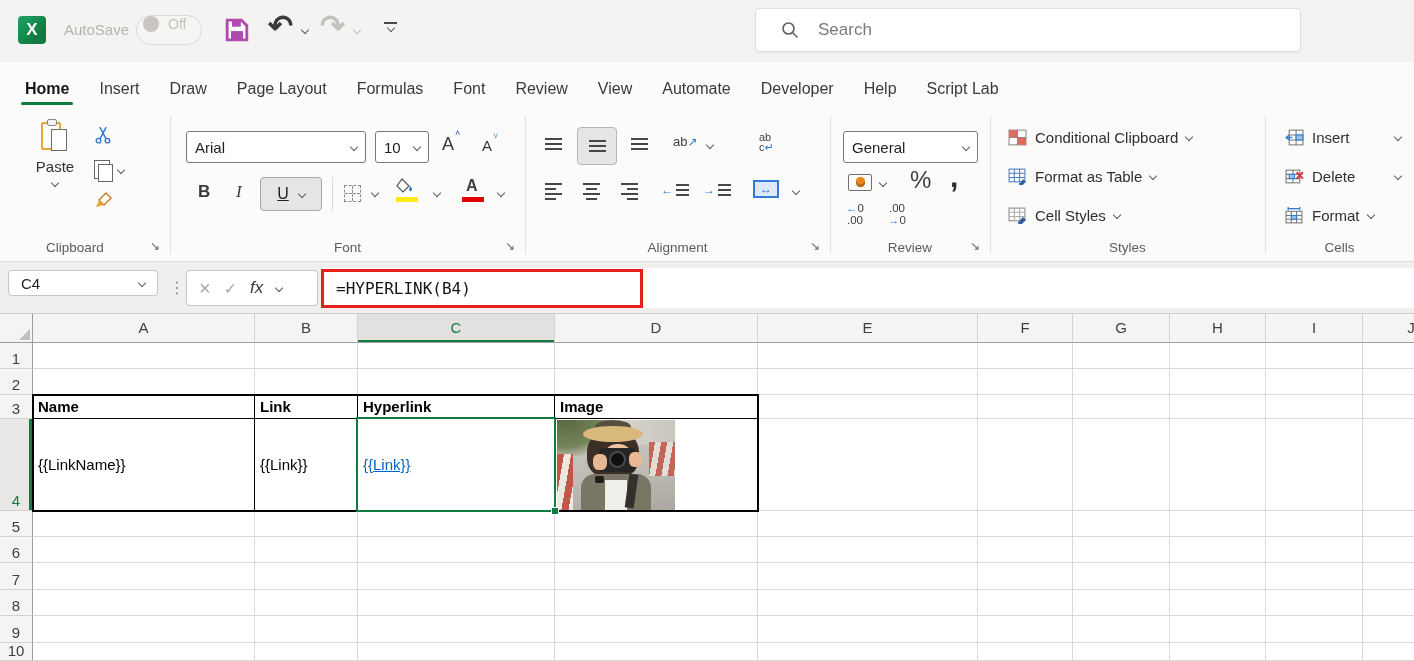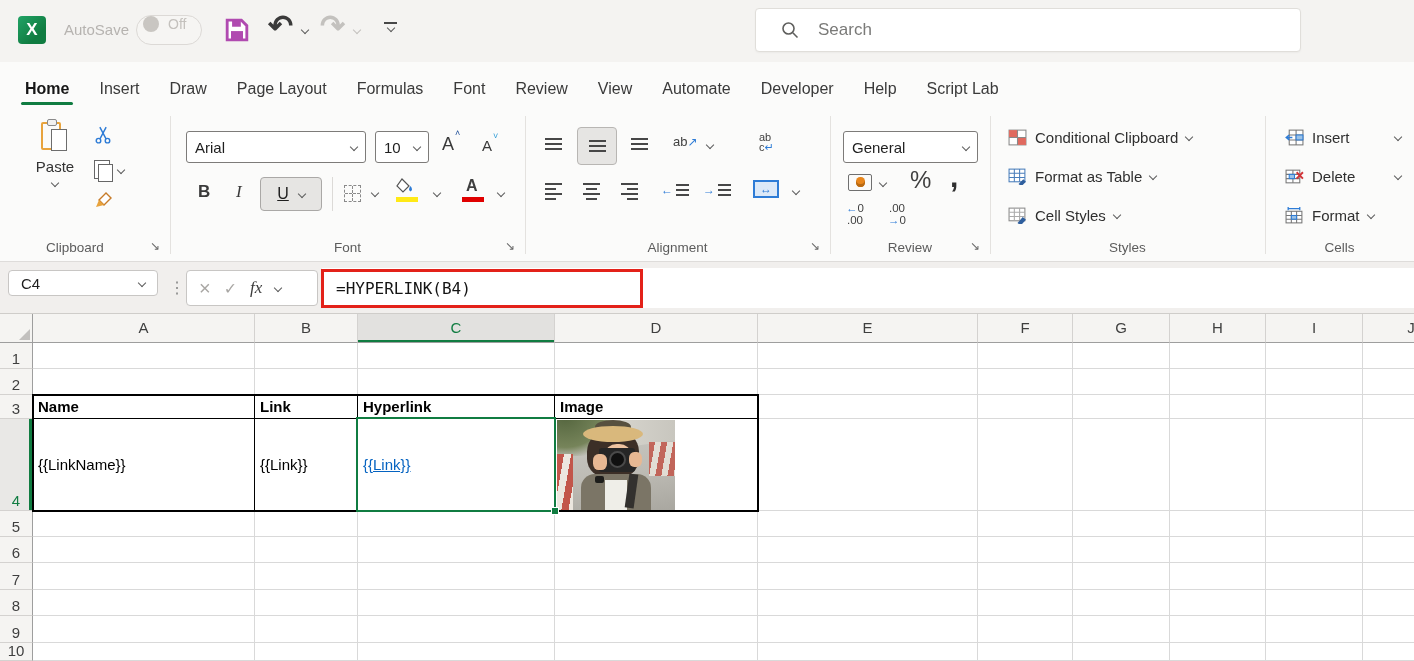--- a/index.html
+++ b/index.html
@@ -119,21 +119,21 @@
     border-bottom:1px solid #cfcdca}
   .namebox{position:absolute;left:8px;top:8px;width:150px;height:26px;background:#fff;
     border:1px solid #c8c6c4;border-radius:4px;display:flex;align-items:center;padding:0 12px;
     font-size:15px;color:#1f1f1f}
   .namebox .chev{margin-left:auto}
   .fxdots{position:absolute;left:169px;top:16px;color:#8a8a8a;font-size:16px;letter-spacing:0}
   .fxbox{position:absolute;left:186px;top:8px;width:132px;height:36px;background:#fff;
     border:1px solid #c8c6c4;border-radius:4px;display:flex;align-items:center;gap:13px;padding:0 12px}
   .fx-x{font-size:20px;color:#a9a7a4;line-height:1}
   .fx-check{font-size:16px;color:#a9a7a4}
-  .fx-fx{font-family:Liberation Serif, serif;font-style:italic;font-size:17px;color:#3b3b3b}
+  .fx-fx{font-family:Liberation Sans, sans-serif;font-style:italic;font-size:17px;color:#3b3b3b}
   .formula-input{position:absolute;left:322px;top:6px;width:1092px;height:40px;background:#fff;
     display:flex;align-items:center;padding-left:14px;font-family:"DejaVu Sans Mono",monospace;
     font-size:16px;color:#141414}
   #formula-annotation{position:absolute;left:321px;top:269px;width:322px;height:39px;
     border:3px solid #e32119;z-index:50}
 
   
   #sheet{position:absolute;left:0;top:314px;width:1414px;height:347px;background:#fff;overflow:hidden}
   #sheet>div{position:absolute}
   .corner{background:#f5f4f2;border-right:1px solid #9e9e9e;border-bottom:1px solid #9e9e9e}

